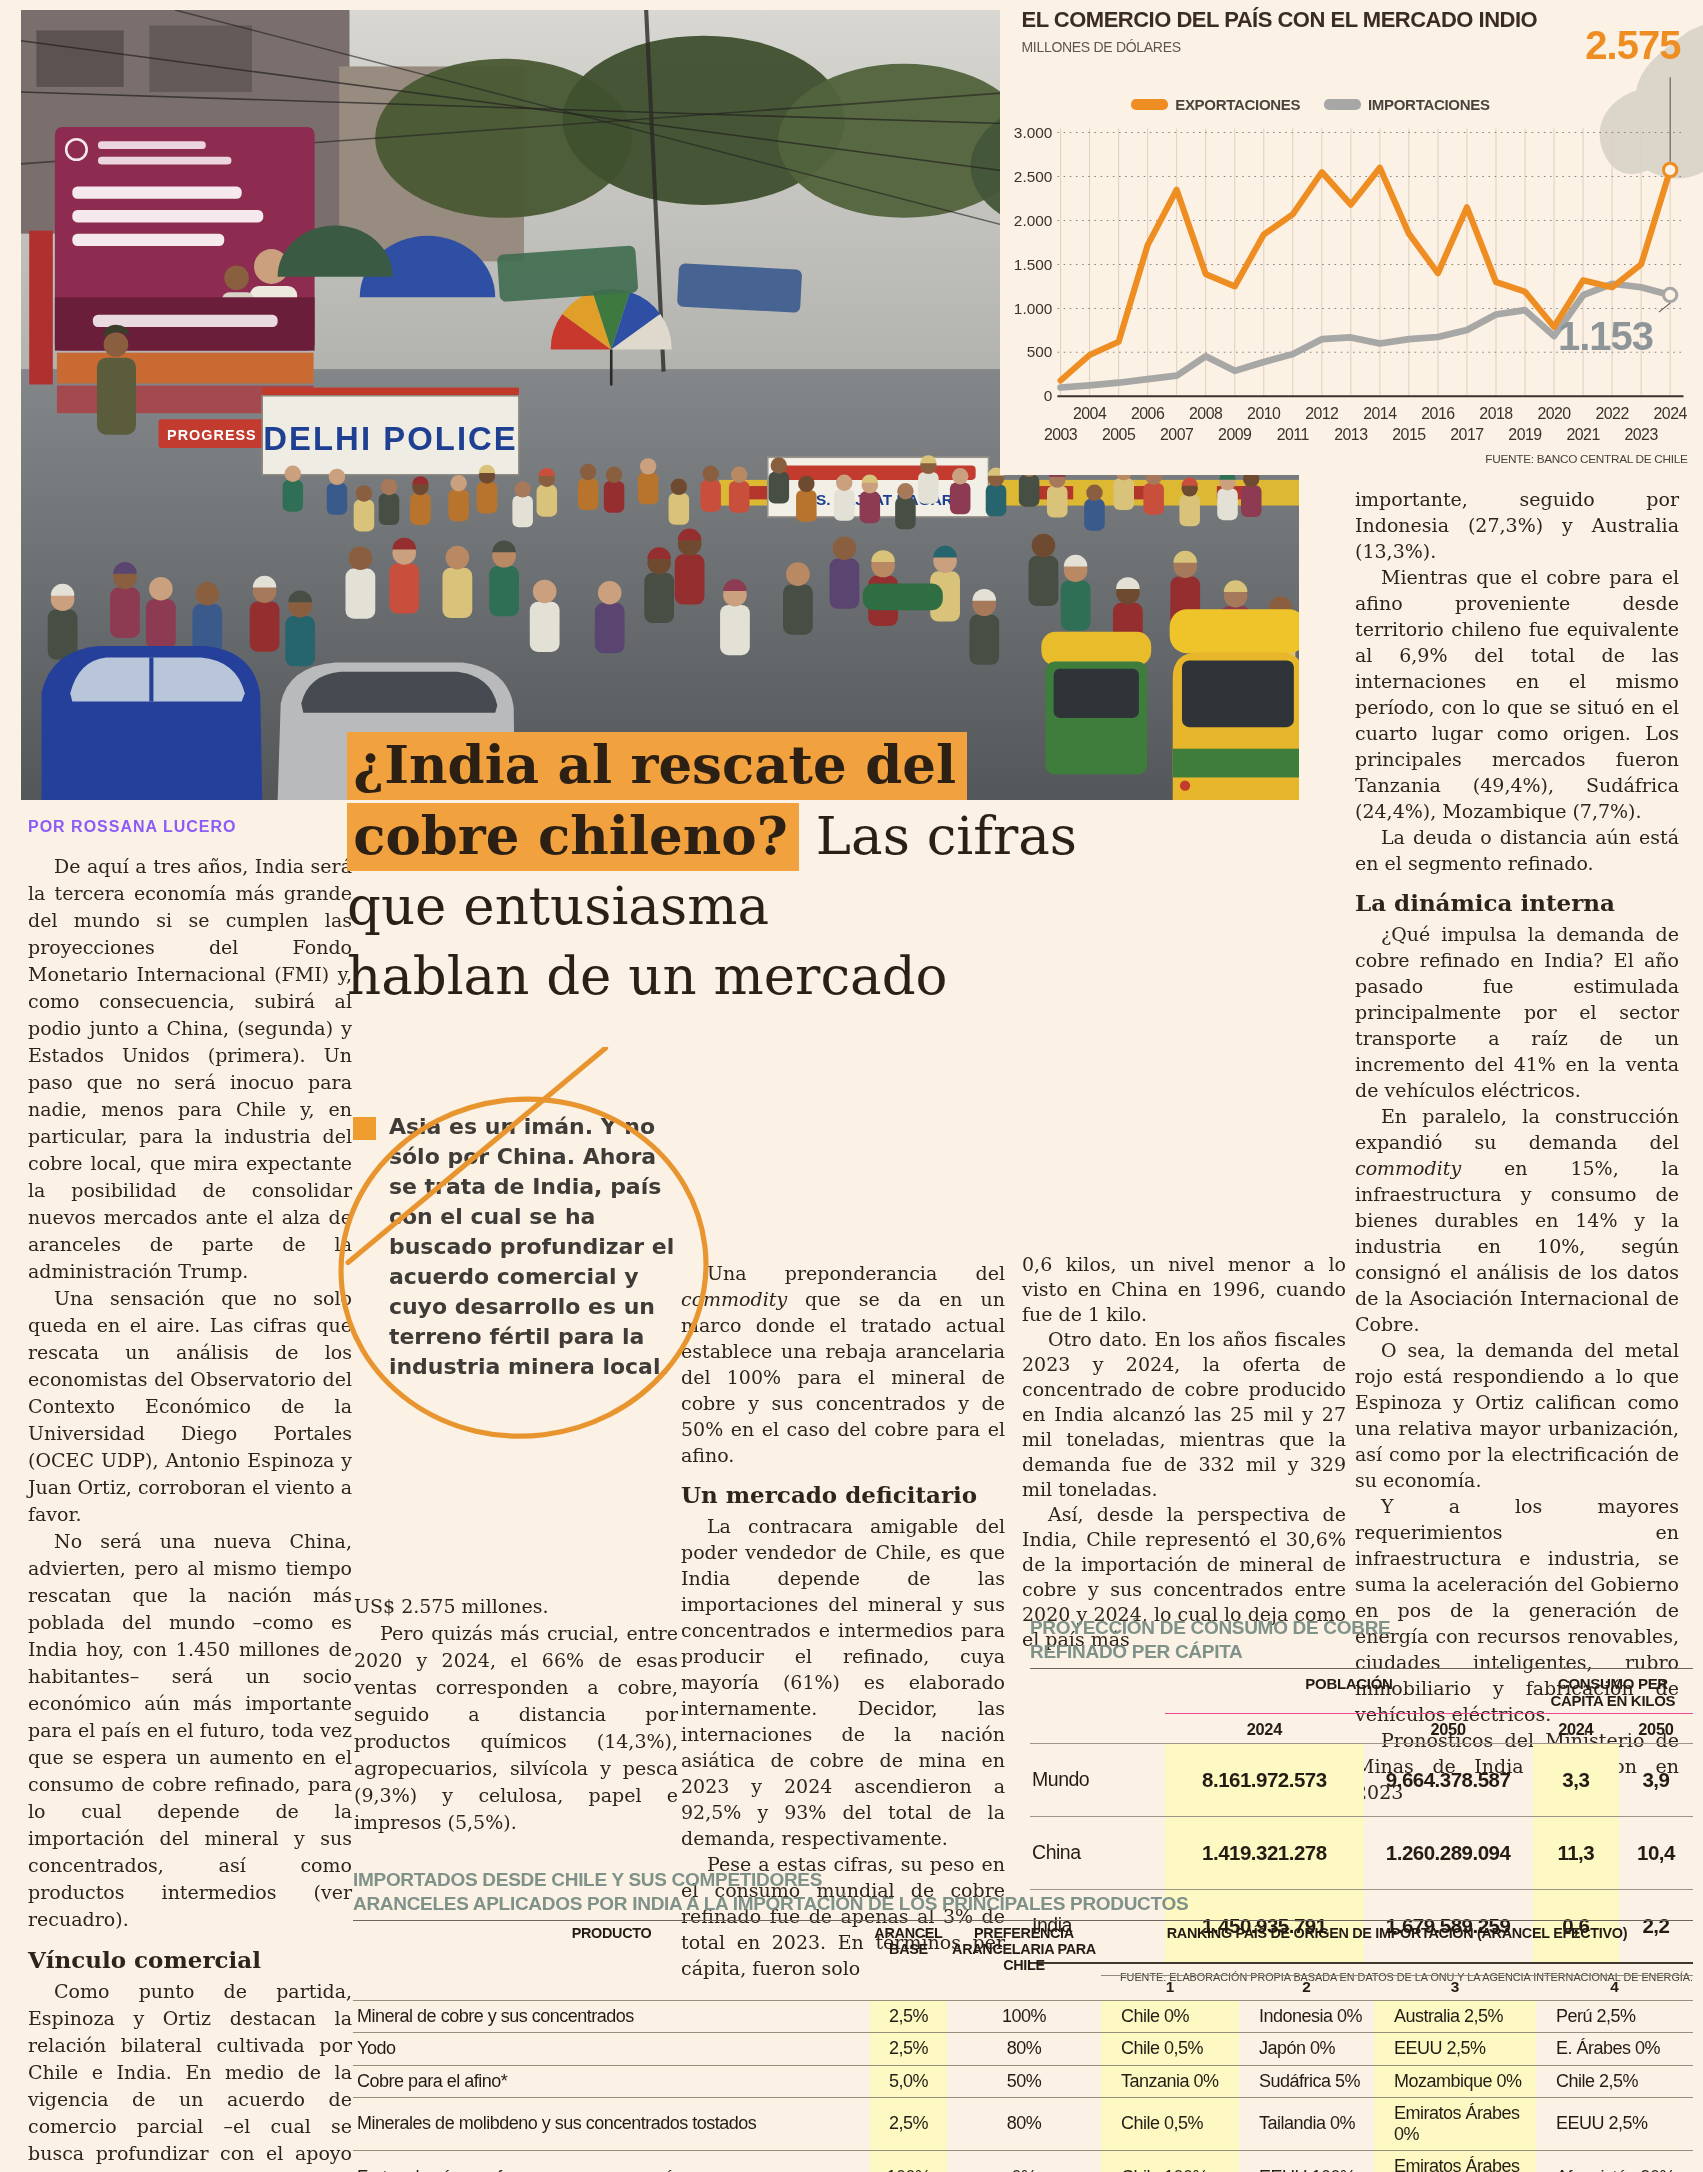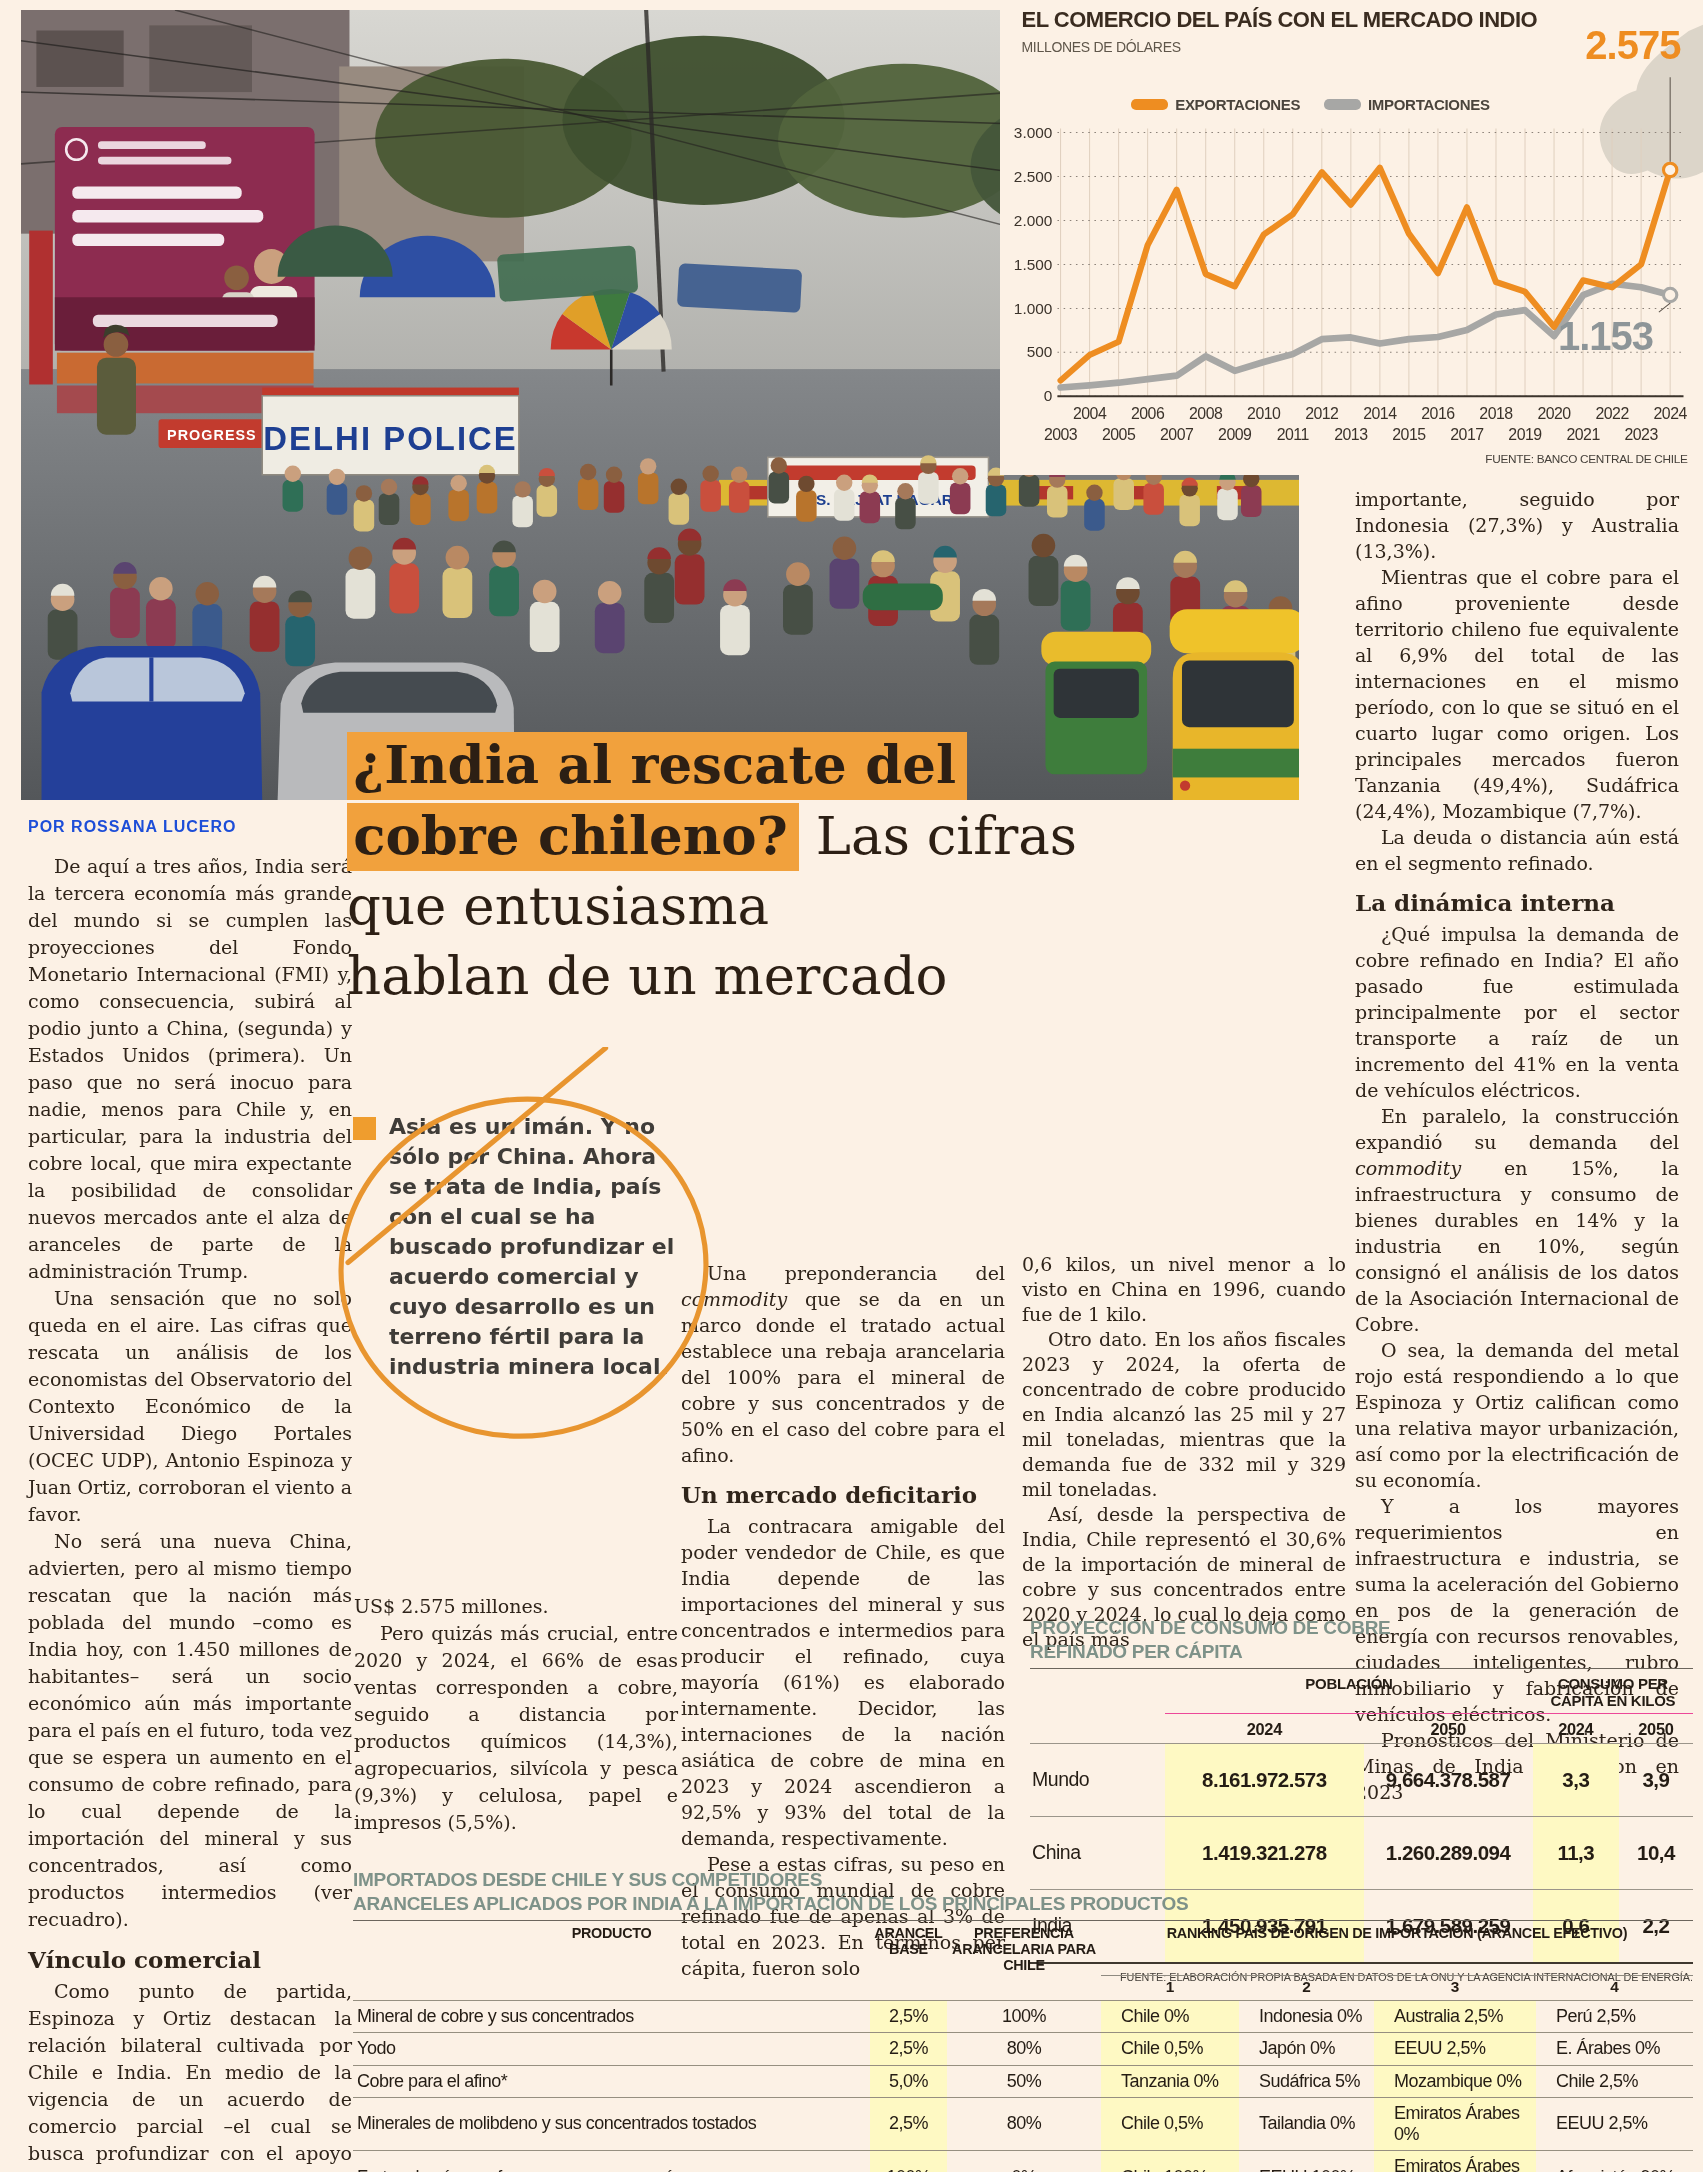--- a/index.html
+++ b/index.html
@@ -26,21 +26,21 @@
   .imp-big{position:absolute;left:558px;top:314px;font-family:"Liberation Sans",sans-serif;
            font-weight:700;font-size:40px;letter-spacing:-1px;color:#8d9598;}
   .c-source{position:absolute;right:15.4px;top:452px;font-family:"Liberation Sans",sans-serif;
             font-size:11.8px;letter-spacing:-0.3px;color:#45403a;}
   
   .headline{position:absolute;left:347px;top:729px;width:1006px;z-index:5;
             font-size:53px;line-height:70px;color:#2c1f14;}
   .headline .ln{display:block;white-space:nowrap;}
   .hl-o{background:#f1a13d;font-weight:700;padding:1px 11.3px 5.1px 6.2px;}
   .byline{position:absolute;left:28px;top:818px;font-family:"Liberation Sans",sans-serif;
-          font-weight:700;font-size:16px;letter-spacing:1px;color:#1d4ed8;z-index:4;}
+          font-weight:700;font-size:16px;letter-spacing:1px;color:#8b5cf6;z-index:4;}
   
   .col{position:absolute;width:324px;font-size:19px;line-height:27px;text-align:justify;z-index:4;}
   .col p{margin:0;text-indent:26px;}
   .col p.ni{text-indent:0;}
   .col h3{font-size:23px;font-weight:700;margin:13.3px 0 5.1px;line-height:27px;text-align:left;}
   #col1{left:28px;top:853px;line-height:27px;}
   #col2{left:354px;top:1593px;}
   #col3{left:681px;top:1260px;line-height:26px;}
   #col4{left:1022px;top:1252px;line-height:25px;}
   #col5{left:1355px;top:486px;line-height:26px;}

